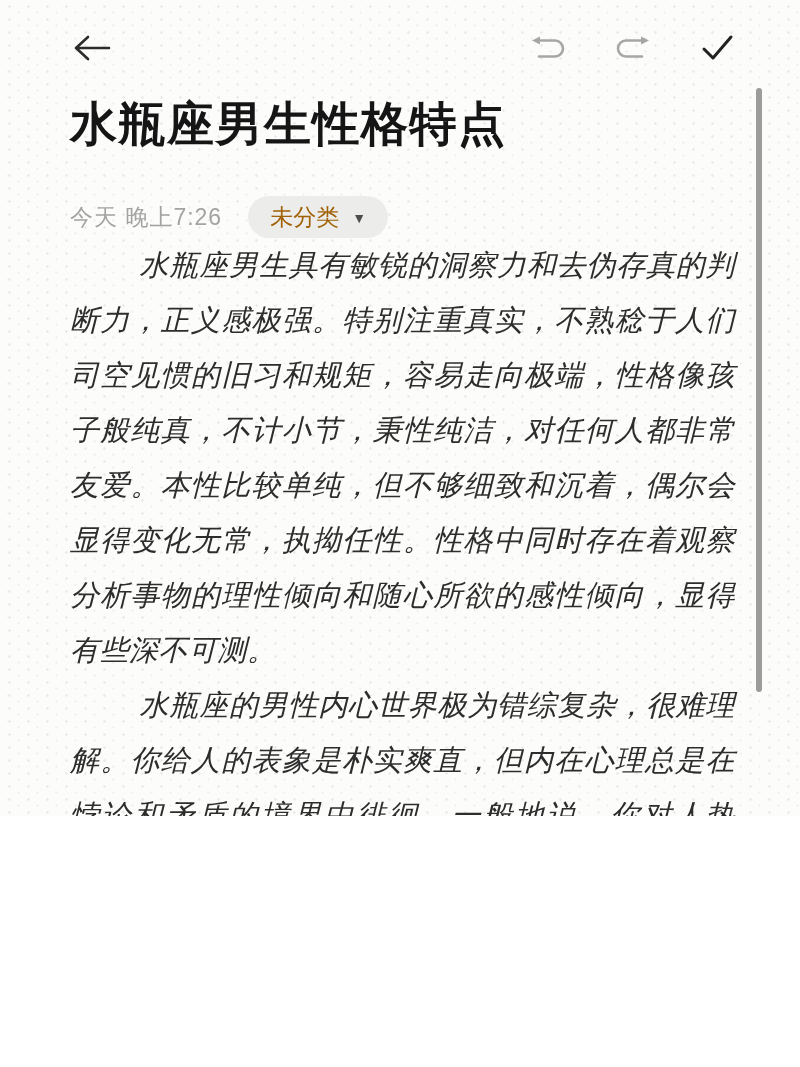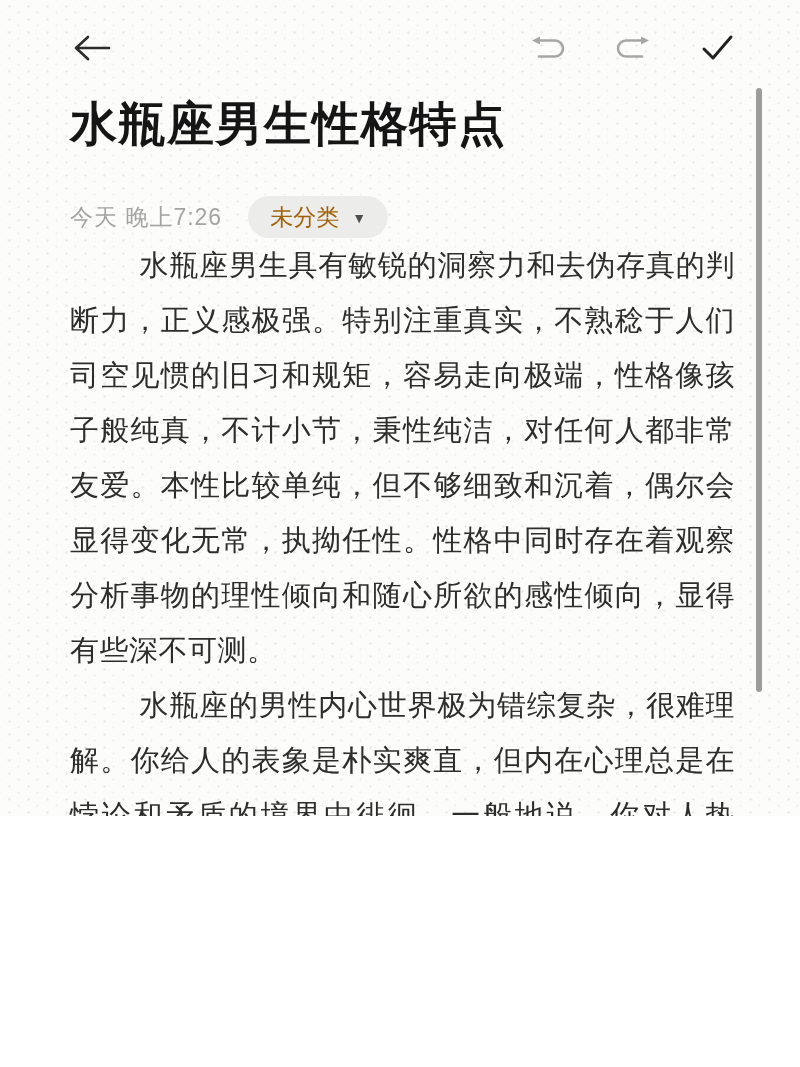--- a/index.html
+++ b/index.html
@@ -88,21 +88,21 @@
     position: absolute;
     top: 238px; left: 70px;
     width: 665px;
     font-size: 29px;
     line-height: 55px;
     color: #2d2d2d;
     letter-spacing: 0.5px;
     text-align: justify;
   }
   .note-body p { margin: 0; }
-  .note-body p.para { text-indent: 2.4em; }
+  .note-body p.para { text-indent: 2.4em; font-style: italic; }
 
   
   .scrollbar-thumb {
     position: absolute;
     left: 756px;
     top: 88px;
     width: 6px;
     height: 604px;
     border-radius: 3px;
     background: #9c9c9c;

